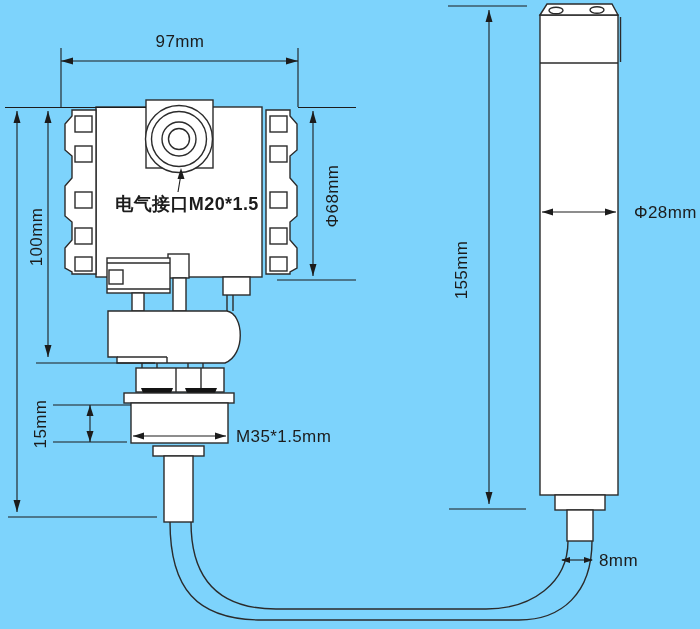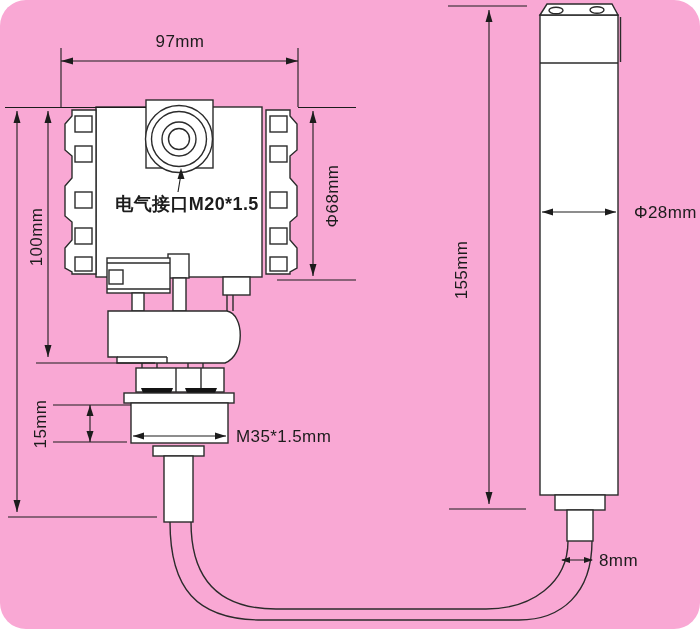--- a/index.html
+++ b/index.html
@@ -1,19 +1,18 @@
 <!DOCTYPE html>
 <html><head>
 <meta charset="utf-8">
 <style>
   html,body{margin:0;padding:0;background:#fff;}
   .canvas{
-    position:relative;width:700px;height:629px;background:#f9a8d4;overflow:hidden;
+    position:relative;width:700px;height:629px;background:#7dd3fc;overflow:hidden;
     font-family:"Liberation Sans","DejaVu Sans",sans-serif;
-    border-radius:26px;
   }
   svg text{
     font-family:"Liberation Sans","DejaVu Sans",sans-serif;
     font-size:17px;fill:#1c1c1c;letter-spacing:0.4px;
   }
   svg text.cjk{font-size:18px;font-weight:700;}
   .thin{stroke:#1c1c1c;stroke-width:1.1;fill:none;}
   .draw{stroke:#2b2b2b;stroke-width:1.4;fill:none;}
   .drawf{stroke:#2b2b2b;stroke-width:1.4;fill:#ffffff;}
   .arr{fill:#1c1c1c;stroke:none;}

